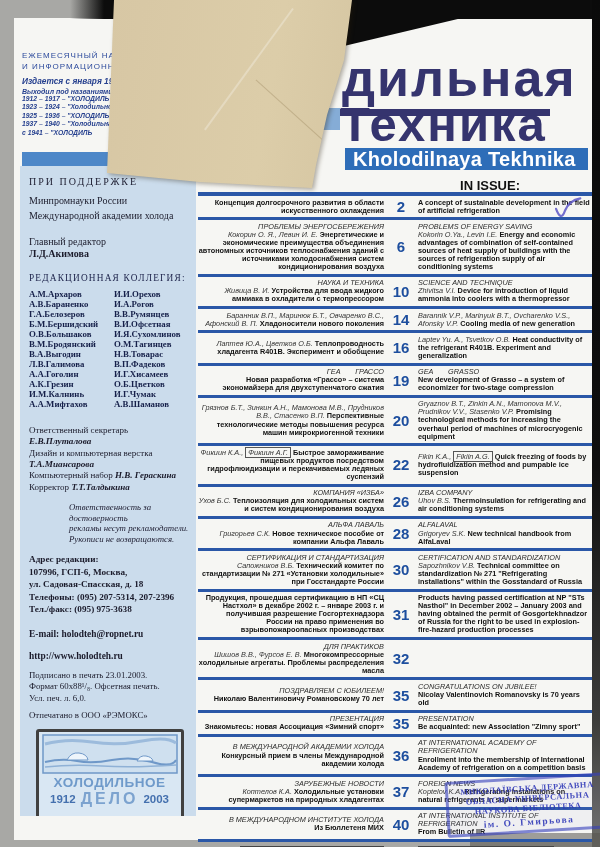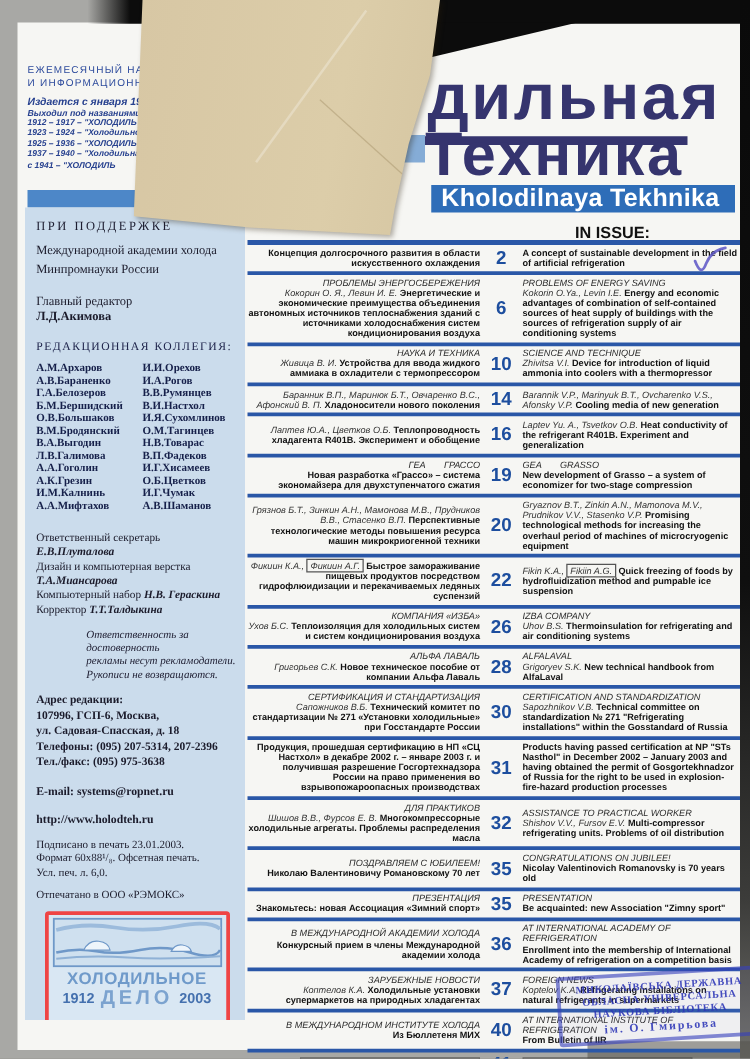--- a/index.html
+++ b/index.html
@@ -43,21 +43,21 @@
   .disclaimer{margin-top:9px;margin-left:40px;}
   .disc-line{font-size:8.8px;font-style:italic;line-height:10.5px;color:#222236;}
   .addr{margin-top:9px;}
   .addr-label{font-size:9.2px;font-weight:bold;line-height:12.5px;}
   .addr-line{font-size:9.2px;font-weight:bold;line-height:12.5px;}
   .email{font-size:9.4px;font-weight:bold;margin-top:13px;}
   .website{font-size:9.4px;font-weight:bold;margin-top:12px;}
   .print-lines{margin-top:9px;}
   .print-line{font-size:8.8px;line-height:11.5px;}
   .printedby{font-size:8.8px;margin-top:6px;}
-  .logo{margin:9px auto 0;width:142px;height:92px;background:#d9e7f3;border:3px solid #ef4444;
+  .logo{margin:9px auto 0;width:142px;height:92px;background:#d9e7f3;border:3px solid #404040;
         border-radius:3px;overflow:hidden;}
   .logo-t1{text-align:center;font-family:"Liberation Sans",sans-serif;font-weight:bold;
            font-size:13.5px;letter-spacing:.5px;color:#6f9aca;margin-top:1px;}
   .logo-t2{display:flex;justify-content:center;align-items:center;gap:5px;
            font-family:"Liberation Sans",sans-serif;margin-top:0;}
   .logo-y{font-weight:bold;font-size:11.5px;color:#4470ae;}
   .logo-delo{font-weight:bold;font-size:16px;letter-spacing:3px;color:#7ca3cf;}
 
   
   .title-ru1{position:absolute;left:342px;top:52px;font-size:52px;font-weight:bold;
@@ -128,35 +128,35 @@
       </div>
     <div class="mh-founder">Учредитель —</div>
     <div class="mh-founder">Издательство «Холоди</div>
   </div>
   <div class="side-bluebar"></div>
 
   <div class="panel">
     <div class="panel-inner">
       <div class="support-label">ПРИ ПОДДЕРЖКЕ</div>
       <div class="support-lines" id="support-lines">
+          <div class="support-line">Минпромнауки России</div>
           <div class="support-line">Международной академии холода</div>
-          <div class="support-line">Минпромнауки России</div>
         </div>
       <div class="chief-label">Главный редактор</div>
       <div class="chief-name">Л.Д.Акимова</div>
       <div class="board-label">РЕДАКЦИОННАЯ КОЛЛЕГИЯ:</div>
       <div class="board" id="board">
           <div class="bname">А.М.Архаров</div>
           <div class="bname">И.И.Орехов</div>
           <div class="bname">А.В.Бараненко</div>
           <div class="bname">И.А.Рогов</div>
           <div class="bname">Г.А.Белозеров</div>
           <div class="bname">В.В.Румянцев</div>
           <div class="bname">Б.М.Бершидский</div>
-          <div class="bname">В.И.Настхол</div>
+          <div class="bname">В.И.Офсетная</div>
           <div class="bname">О.В.Большаков</div>
           <div class="bname">И.Я.Сухомлинов</div>
           <div class="bname">В.М.Бродянский</div>
           <div class="bname">О.М.Тагинцев</div>
           <div class="bname">В.А.Выгодин</div>
           <div class="bname">Н.В.Товарас</div>
           <div class="bname">Л.В.Галимова</div>
           <div class="bname">В.П.Фадеков</div>
           <div class="bname">А.А.Гоголин</div>
           <div class="bname">И.Г.Хисамеев</div>
@@ -180,21 +180,21 @@
         </div>
       <div class="addr">
         <div class="addr-label">Адрес редакции:</div>
         <div id="address-lines">
             <div class="addr-line">107996, ГСП-6, Москва,</div>
             <div class="addr-line">ул. Садовая-Спасская, д. 18</div>
             <div class="addr-line">Телефоны: (095) 207-5314, 207-2396</div>
             <div class="addr-line">Тел./факс: (095) 975-3638</div>
           </div>
       </div>
-      <div class="email">E-mail: systems@ropnet.ru</div>
+      <div class="email">E-mail: holodteh@ropnet.ru</div>
       <div class="website">http://www.holodteh.ru</div>
       <div class="print-lines" id="print-lines">
           <div class="print-line">Подписано в печать 23.01.2003.</div>
           <div class="print-line">Формат 60x88¹/₈. Офсетная печать.</div>
           <div class="print-line">Усл. печ. л. 6,0.</div>
         </div>
       <div class="printedby">Отпечатано в ООО «РЭМОКС»</div>
 
       <div class="logo">
         <svg width="136" height="40" style="display:block;margin:2px auto 0">
@@ -358,24 +358,20 @@
           <div class="rtext"><span class="btl">Products having passed certification at NP "STs Nasthol" in December 2002 – January 2003 and having obtained the permit of Gosgortekhnadzor of Russia for the right to be used in explosion-fire-hazard production processes</span></div>
         </div>
       </div>
       <div class="rule" style="height: 3px;"></div>
       <div class="toc-row">
         <div class="ru-col">
           <div class="sec">ДЛЯ ПРАКТИКОВ</div>
           <div class="rtext"><span class="auth">Шишов В.В., Фурсов Е. В.</span> <span class="btl">Многокомпрессорные холодильные агрегаты. Проблемы распределения масла</span></div>
         </div>
         <div class="pnum">32</div>
-        <div class="en-col">
-          <div class="sec">ASSISTANCE TO PRACTICAL WORKER</div>
-          <div class="rtext"><span class="auth">Shishov V.V., Fursov E.V.</span> <span class="btl">Multi-compressor refrigerating units. Problems of oil distribution</span></div>
-        </div>
       </div>
       <div class="rule" style="height: 3px;"></div>
       <div class="toc-row">
         <div class="ru-col">
           <div class="sec">ПОЗДРАВЛЯЕМ С ЮБИЛЕЕМ!</div>
           <div class="rtext"><span class="btl">Николаю Валентиновичу Романовскому 70 лет</span></div>
         </div>
         <div class="pnum">35</div>
         <div class="en-col">
           <div class="sec">CONGRATULATIONS ON JUBILEE!</div>

